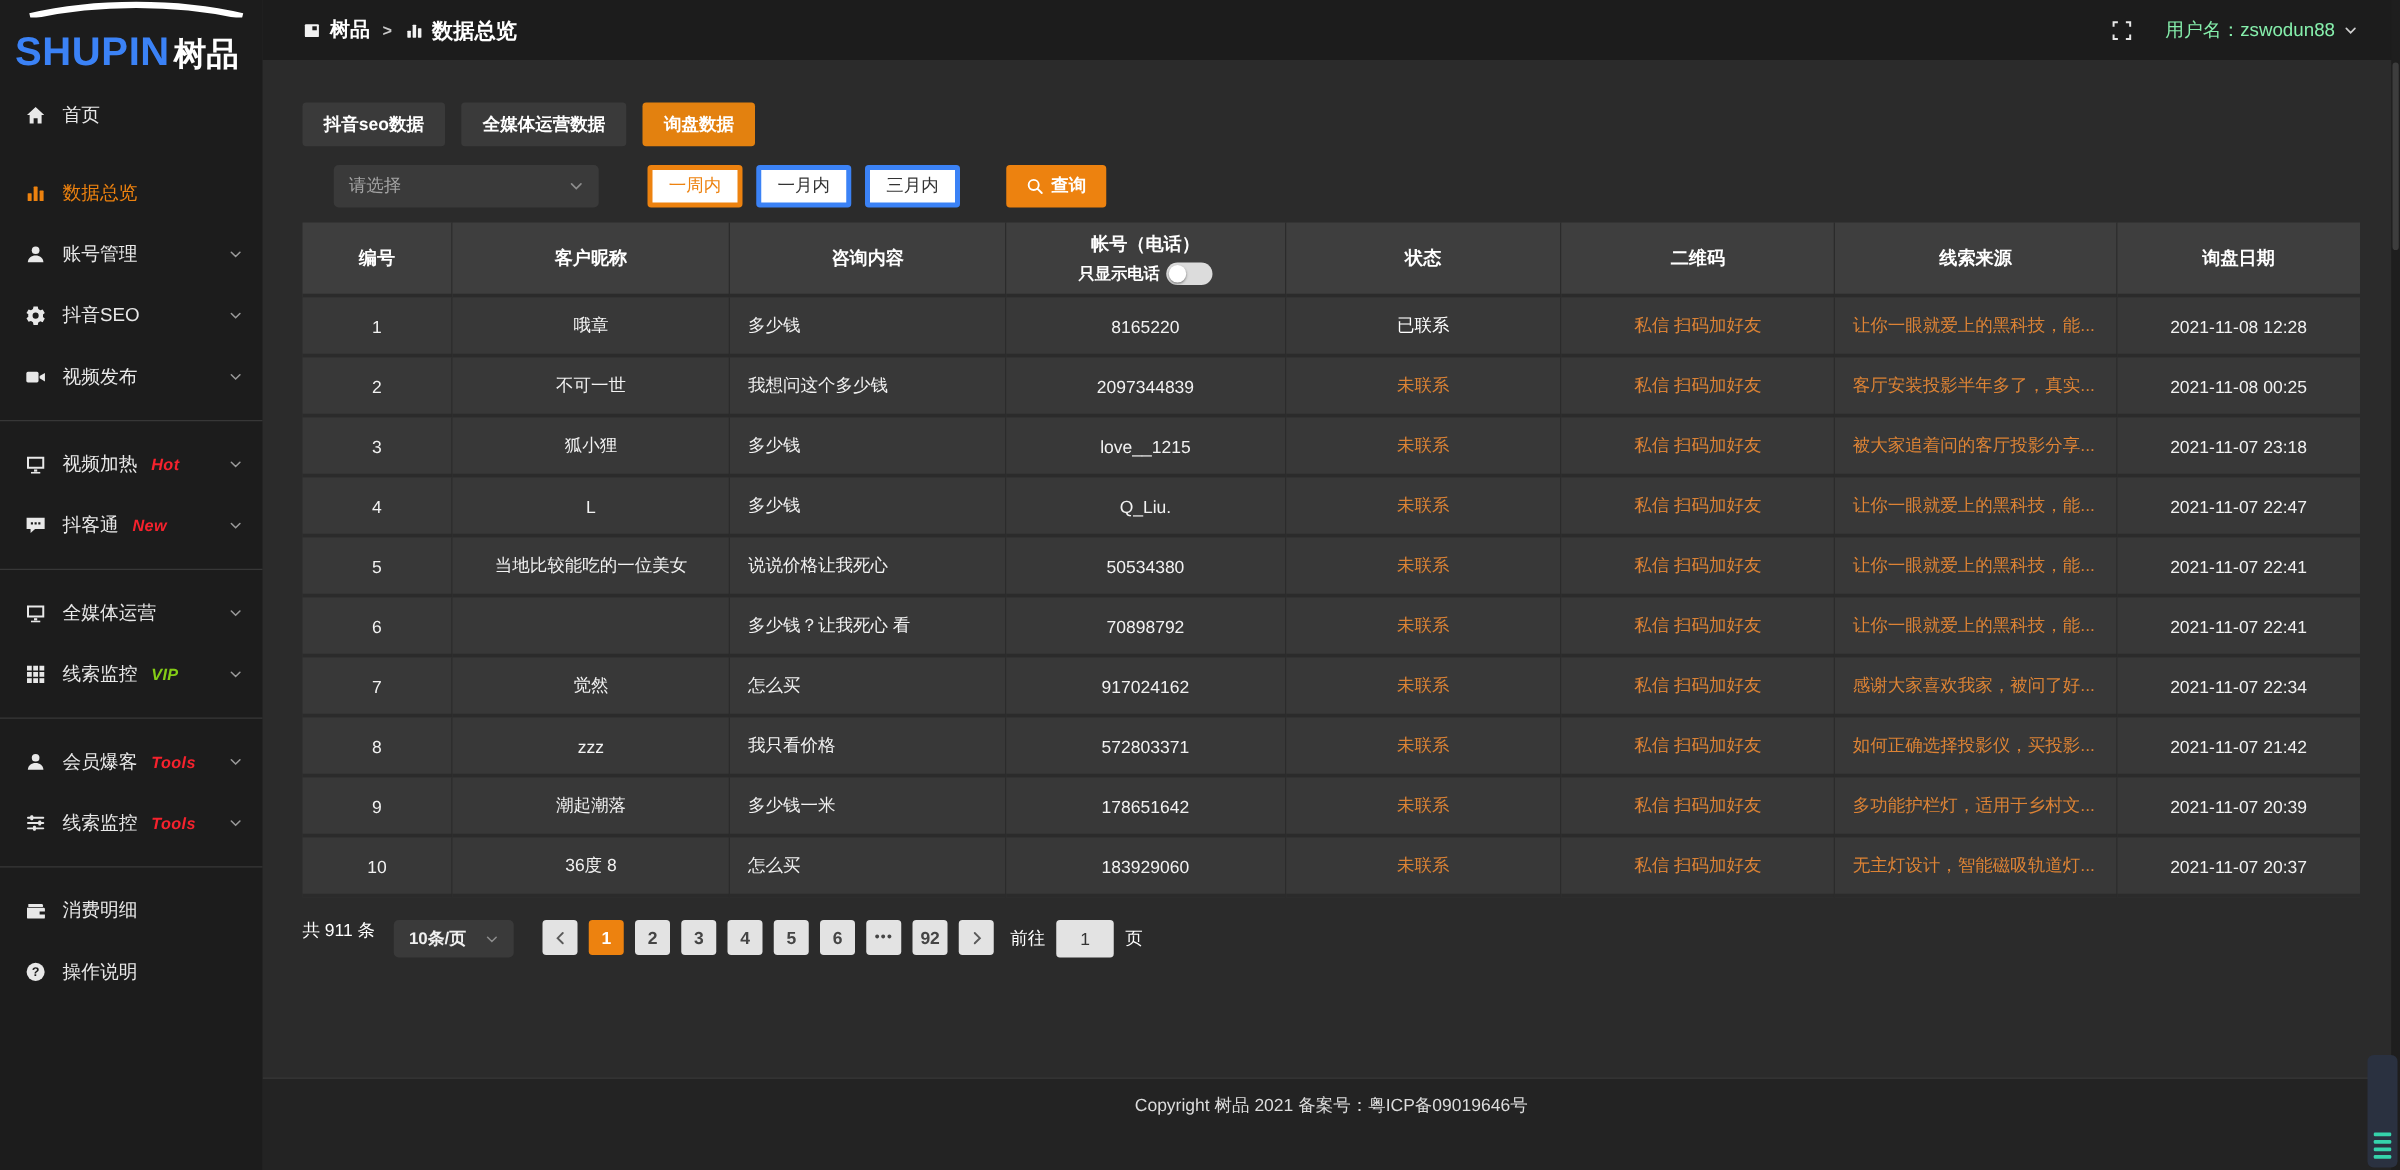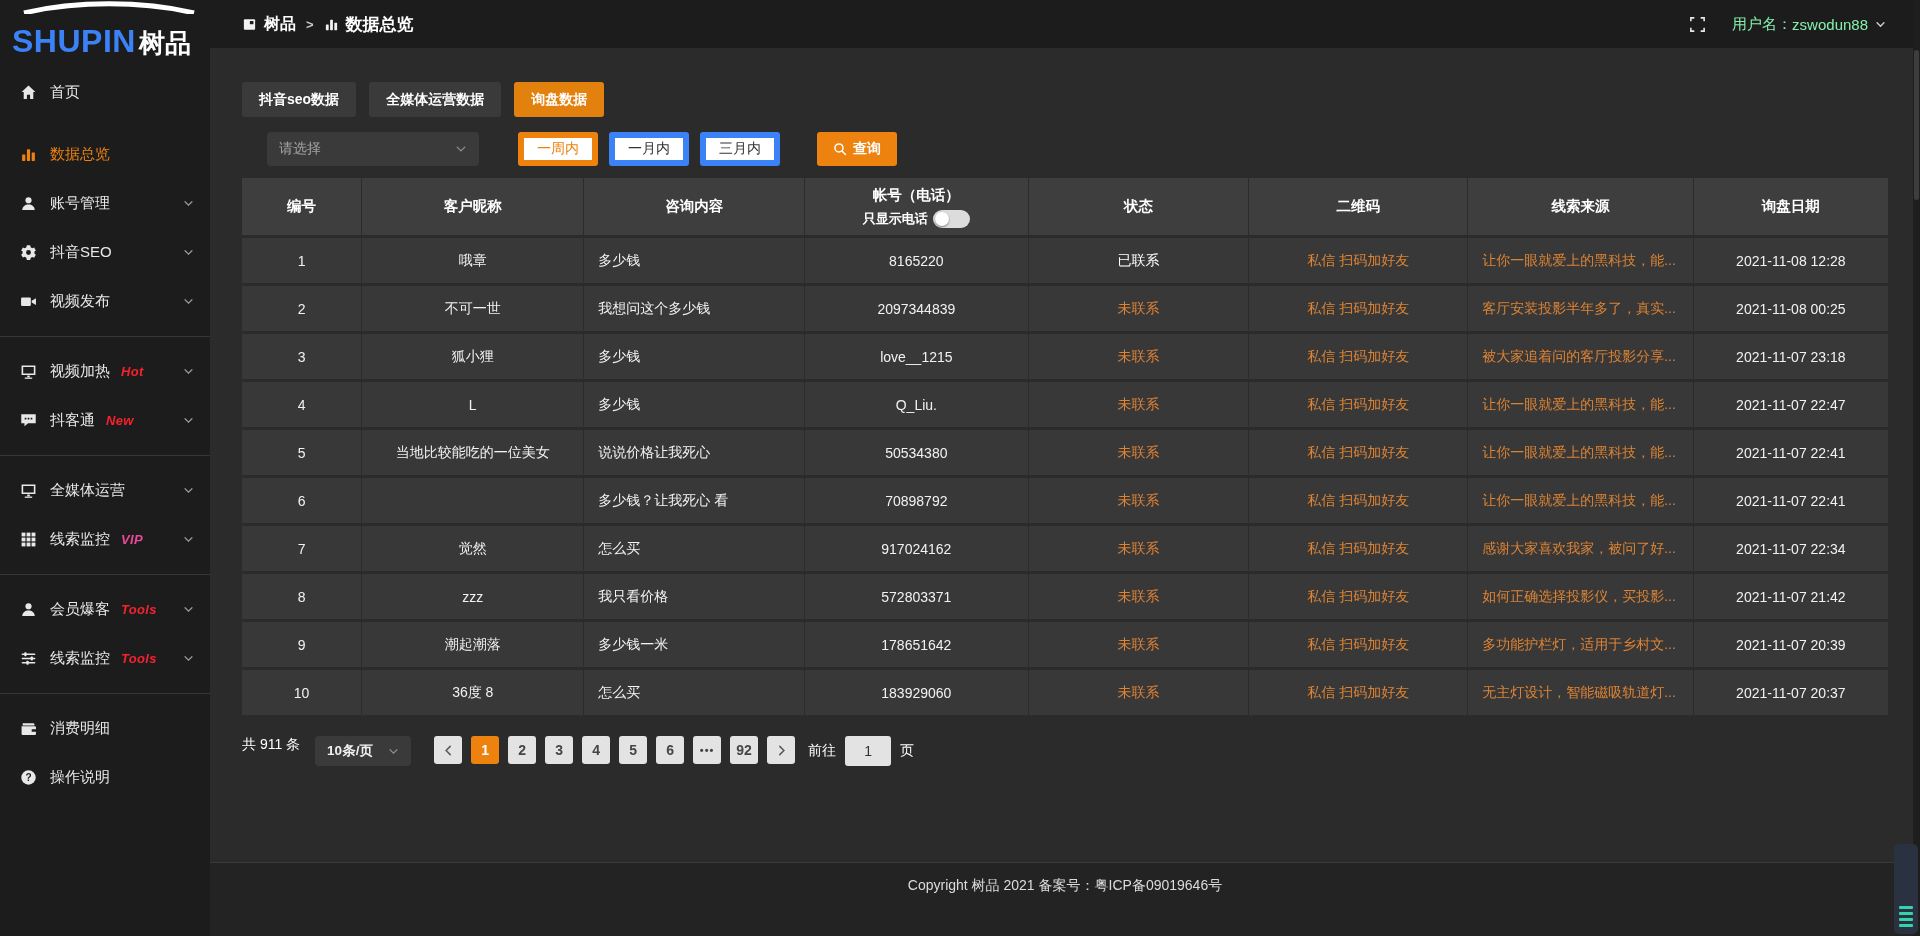--- a/index.html
+++ b/index.html
@@ -47,21 +47,21 @@
     font-size:14px;font-weight:bold;border-radius:3px;cursor:pointer;}
   .tab.active{background:#e3810f;}
 
   .filterbar{display:flex;align-items:center;margin-top:15px;gap:11px;padding-left:25px;}
   .select{height:34px;background:#3a3a3a;border-radius:4px;display:flex;align-items:center;
     justify-content:space-between;padding:0 12px;box-sizing:border-box;cursor:pointer;}
   .select .chev{color:#8d8d8d;display:flex;}
   .select-main{width:212px;margin-right:28px;}
   .select-main .sel-text{color:#a3a3a3;font-size:14px;}
   .period-btn{height:34px;padding:0 13px;background:#fff;color:#333;font-size:14px;border-radius:3px;
-    display:flex;align-items:center;cursor:pointer;border:6px solid #3b82f6;box-sizing:border-box;}
+    display:flex;align-items:center;cursor:pointer;border:4px solid #3b82f6;box-sizing:border-box;}
   .period-btn.active{color:#ed820f;border-color:#ed820f;}
   .query-btn{height:34px;padding:0 16px;margin-left:26px;background:#ed820f;color:#fff;font-size:14px;
     font-weight:bold;border-radius:3px;display:flex;align-items:center;gap:6px;cursor:pointer;}
 
   
   table.data{width:100%;border-collapse:separate;border-spacing:0;margin-top:12px;table-layout:fixed;}
   col.c0{width:7.3%}col.c1{width:13.5%}col.c2{width:13.4%}col.c3{width:13.6%}
   col.c4{width:13.4%}col.c5{width:13.3%}col.c6{width:13.7%}col.c7{width:11.8%}
   .data th{background:#3e3e3e;height:55px;font-size:14.5px;font-weight:bold;color:#fff;
     border-bottom:3px solid #2b2b2b;border-right:1px solid #2b2b2b;text-align:center;}
@@ -212,21 +212,21 @@
           <rect x="6.2" y="1.5" width="3.6" height="3.6"></rect>
           <rect x="10.9" y="1.5" width="3.6" height="3.6"></rect>
           <rect x="1.5" y="6.2" width="3.6" height="3.6"></rect>
           <rect x="6.2" y="6.2" width="3.6" height="3.6"></rect>
           <rect x="10.9" y="6.2" width="3.6" height="3.6"></rect>
           <rect x="1.5" y="10.9" width="3.6" height="3.6"></rect>
           <rect x="6.2" y="10.9" width="3.6" height="3.6"></rect>
           <rect x="10.9" y="10.9" width="3.6" height="3.6"></rect>
         </svg>
         <span>线索监控</span>
-        <span class="mbadge" style="color:#ec4899">VIP</span>
+        <span class="mbadge" style="color:#84cc16">VIP</span>
         <span class="mchev">
           <svg width="11" height="11" viewBox="0 0 16 16" fill="none" stroke="currentColor" stroke-width="1.8" stroke-linecap="round">
             <path d="M3 5.5l5 5 5-5"></path>
           </svg>
         </span>
       </div>
       <div class="mdivider"></div>
       <div class="mitem">
         <svg class="ic" viewBox="0 0 16 16" fill="currentColor">
           <circle cx="8" cy="4.9" r="2.9"></circle>

